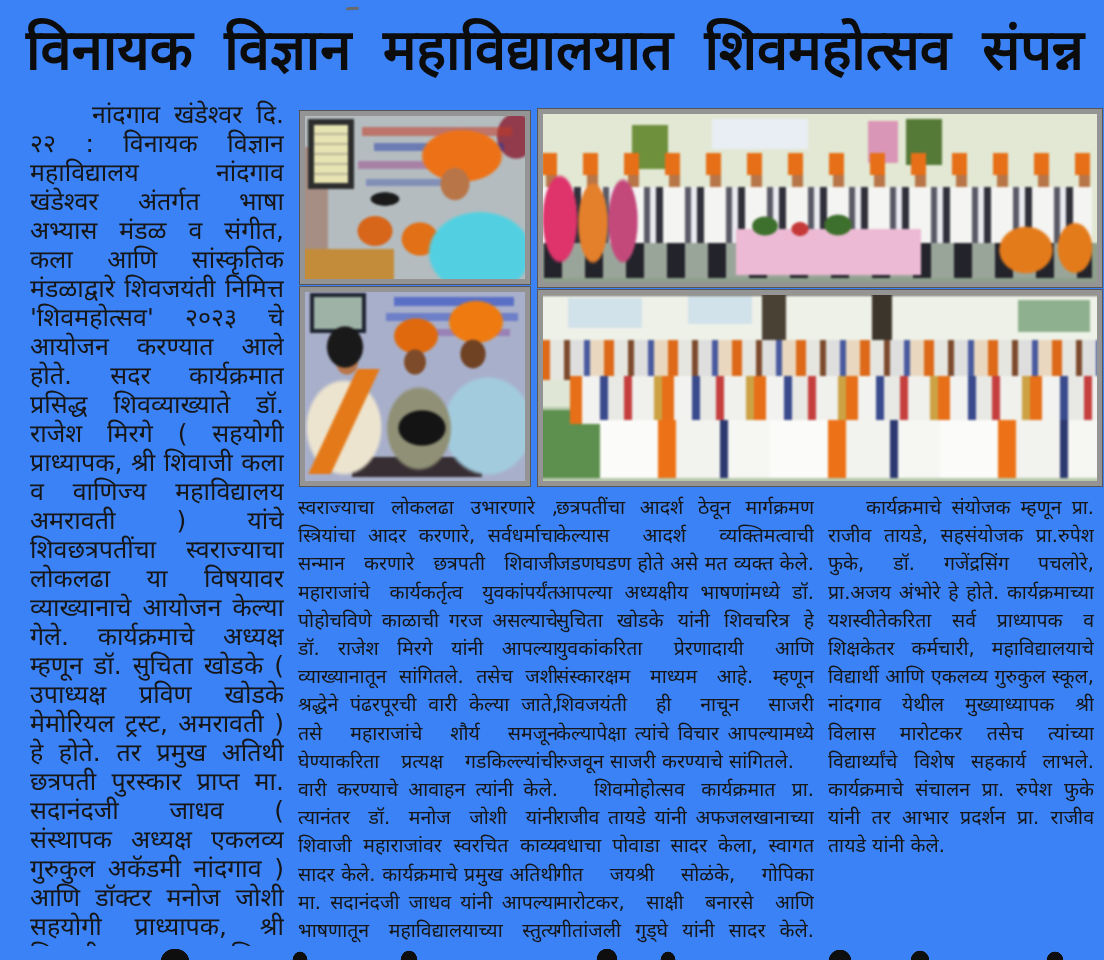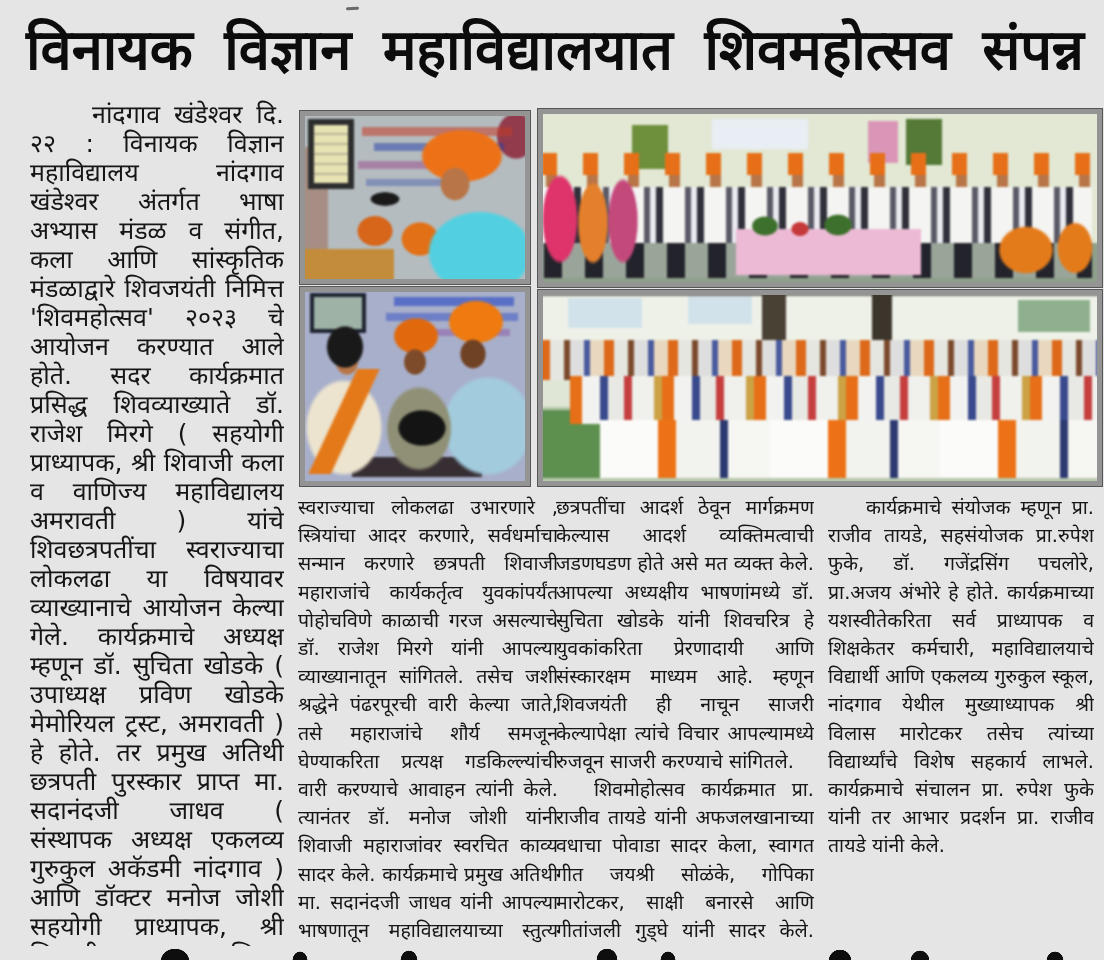--- a/index.html
+++ b/index.html
@@ -1,17 +1,17 @@
 <!DOCTYPE html>
 <html><head>
 <meta charset="utf-8">
 <style>
   html,body{margin:0;padding:0;background:#fff;}
   .page{
-    position:relative;width:1104px;height:960px;background:#e5e5e5;overflow:hidden;
+    position:relative;width:1104px;height:960px;background:#3b82f6;overflow:hidden;
     font-family:"Liberation Serif","DejaVu Serif",serif;color:#121212;
   }
   .headline{
     position:absolute;left:26px;top:6px;width:1058px;height:92px;
     font-family:"DejaVu Sans","Liberation Sans",sans-serif;
     font-size:56px;font-weight:700;color:#0c0c0c;line-height:88px;
     white-space:nowrap;letter-spacing:0px;
     text-align:justify;text-align-last:justify;
   }
   .smudge{position:absolute;left:346px;top:7px;width:13px;height:3px;background:#6a6a6a;border-radius:2px;transform:rotate(-4deg);}

